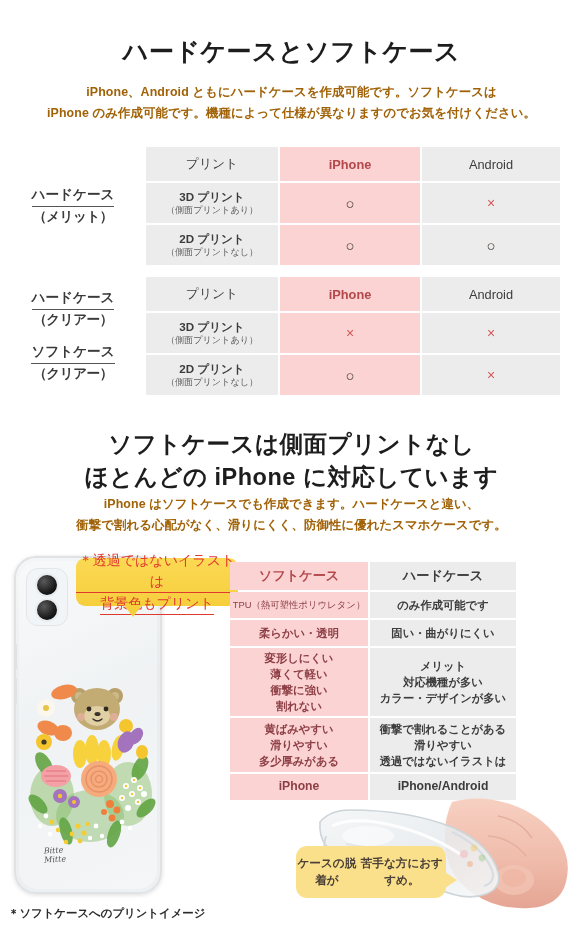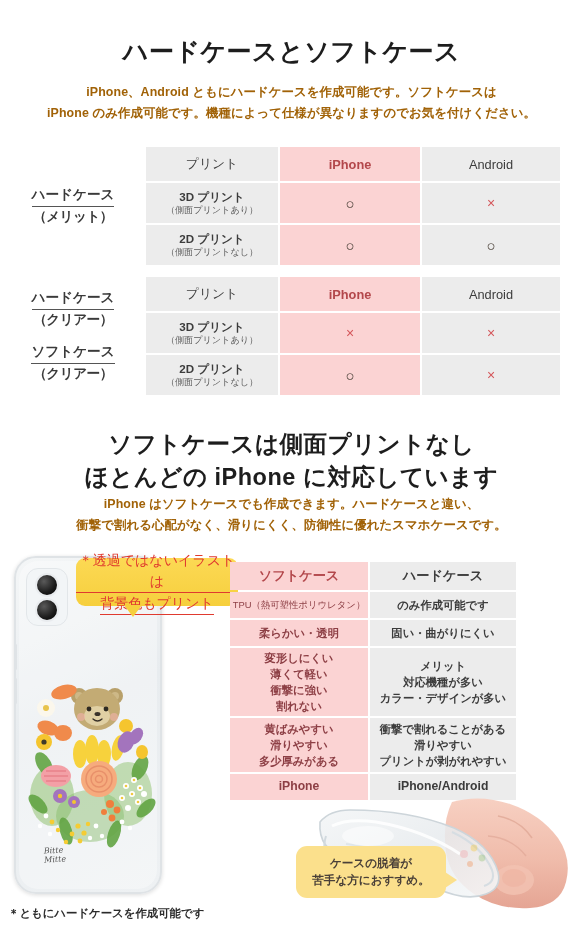--- a/index.html
+++ b/index.html
@@ -164,21 +164,21 @@
   .callout-top .tail {
     position:absolute; left:48px; bottom:-11px;
     width:0; height:0;
     border-left:9px solid transparent; border-right:9px solid transparent;
     border-top:12px solid #f6cf3d;
   }
 
   .callout-bot {
     position:absolute; left:296px; top:846px; width:150px; height:52px;
     background:#fbe08c; border-radius:11px;
-    display:flex; flex-direction:column; align-items:center; justify-content:center;
+    display:flex; flex-direction:row; align-items:center; justify-content:center;
     text-align:center;
   }
   .callout-bot .cb {
     font-size:11.6px; font-weight:bold; color:#4a4038; line-height:1.45;
   }
   .callout-bot .tail {
     position:absolute; right:-11px; top:26px;
     width:0; height:0;
     border-top:8px solid transparent; border-bottom:8px solid transparent;
     border-left:12px solid #fbe08c;
@@ -492,21 +492,21 @@
           <span class="line">固い・曲がりにくい</span>
         </div>
         <div class="cmp-cell" style="height:68px">
           <span class="line">メリット</span>
           <span class="line">対応機種が多い</span>
           <span class="line">カラー・デザインが多い</span>
         </div>
         <div class="cmp-cell" style="height:54px">
           <span class="line">衝撃で割れることがある</span>
           <span class="line">滑りやすい</span>
-          <span class="line">プリントが剥がれやすい</span>
+          <span class="line">透過ではないイラストは</span>
         </div>
         <div class="cmp-cell dev" style="height:26px">iPhone/Android</div>
       </div>
     </div>
   </div>
 
   <div class="handshot">
     <svg viewBox="0 0 281 118" xmlns="http://www.w3.org/2000/svg">
       <defs>
         <linearGradient id="skin" x1="0" y1="0" x2="0" y2="1">
@@ -546,15 +546,15 @@
       </g>
     </svg>
   </div>
 
   <div class="callout-bot">
     <span class="cb">ケースの脱着が</span>
     <span class="cb">苦手な方におすすめ。</span>
     <span class="tail"></span>
   </div>
 
-  <div class="footnote">＊ともにハードケースを作成可能です</div>
+  <div class="footnote">＊ソフトケースへのプリントイメージ</div>
 
 </div>
 
 </body></html>

